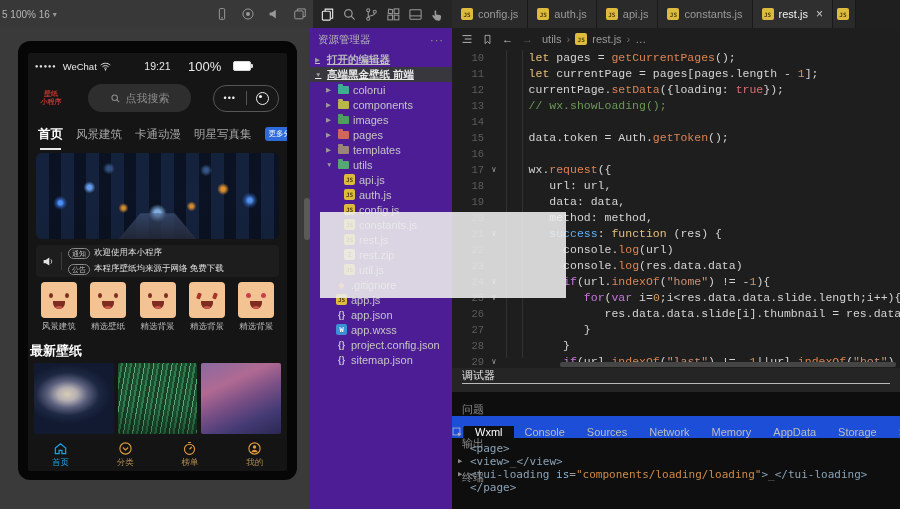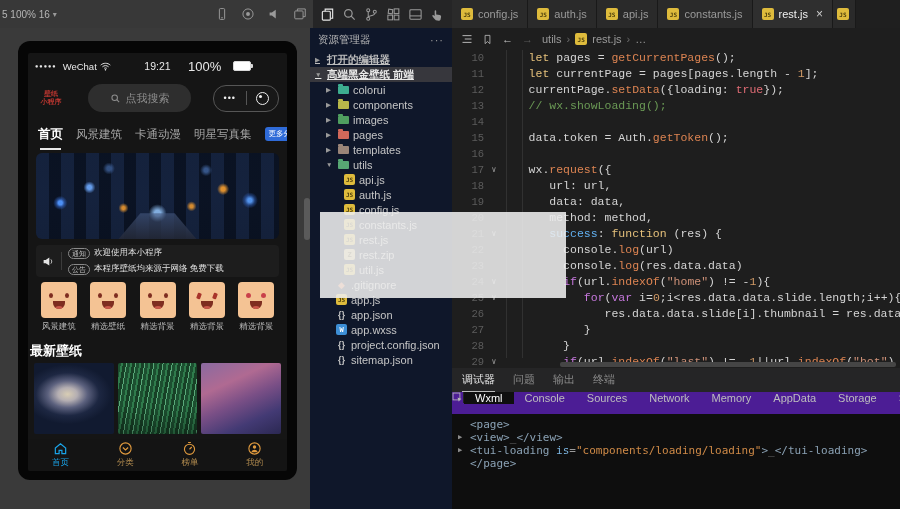--- a/index.html
+++ b/index.html
@@ -92,21 +92,21 @@
   .th2{background:linear-gradient(180deg,transparent 60%,rgba(0,0,0,.3)),
        repeating-linear-gradient(100deg,#1c4f30 0 3px,#2f7b4c 3px 5px,#174026 5px 8px,#58a878 8px 9px);}
   .th3{background:linear-gradient(155deg,#8a6aa0 0%,#b06a92 30%,#7a4f86 52%,#433a74 76%,#2b2852 100%);}
   .mp-tabbar{height:32px;flex:none;display:flex;align-items:center;background:#141414;}
   .tbar-item{flex:1;display:flex;flex-direction:column;align-items:center;gap:1px;}
   .tbar-item .ticon{color:#e09a3e;height:15px;}
   .tbar-item .tlab{font-size:8.5px;color:#b08a4e;}
   .tbar-item.active .ticon{color:#1aa2e6;}
   .tbar-item.active .tlab{color:#1aa2e6;}
   
-  .explorer{position:absolute;left:310px;top:28px;width:142px;height:481px;background:#0f172a;box-sizing:border-box;}
+  .explorer{position:absolute;left:310px;top:28px;width:142px;height:481px;background:#4c1d95;box-sizing:border-box;}
   .ex-head{height:24px;display:flex;align-items:center;padding:0 8px;color:#b9b9b9;font-size:10.5px;}
   .ex-head .t{flex:1;}
   .dots{color:#9a9a9a;letter-spacing:1px;font-size:11px;}
   .trow{height:15px;display:flex;align-items:center;gap:4px;font-size:11px;color:#c5c5c5;white-space:nowrap;overflow:hidden;}
   .trow.head{color:#bdbdbd;font-weight:bold;font-size:10.5px;}
   .trow.sel{background:#37373d;color:#e8e8e8;}
   .ind0{padding-left:5px;text-decoration:underline;} .ind1{padding-left:16px;} .ind1f{padding-left:26px;} .ind2{padding-left:34px;}
   .tarrow{font-size:6.5px;color:#9a9a9a;width:8px;flex:none;}
   .ficon{width:11px;height:8px;border-radius:1px;position:relative;flex:none;margin-top:1px;}
   .ficon::before{content:"";position:absolute;left:0;top:-2px;width:5px;height:2px;background:inherit;border-radius:1px 1px 0 0;}
@@ -129,24 +129,24 @@
   .g1{left:54px;} .g2{left:70px;}
   .cline{display:flex;height:16px;line-height:16px;font-family:Liberation Mono, monospace;font-size:11.5px;position:relative;}
   .lnum{width:32px;flex:none;text-align:right;color:#5c5c5c;padding-right:3px;font-size:10.5px;}
   .fold{width:14px;flex:none;text-align:center;color:#9a9a9a;font-size:8px;}
   .ltext{white-space:pre;flex:none;}
   .tk-p{color:#d4d4d4}.tk-k{color:#e5c07b}.tk-c{color:#c678dd}.tk-f{color:#dd8452}
   .tk-s{color:#ce9178}.tk-n{color:#d19a66}.tk-b{color:#e06c75}.tk-m{color:#6a9955}.tk-a{color:#61afef}
   .hscroll{position:absolute;bottom:1px;left:108px;width:336px;height:5px;background:#454545;border-radius:2px;}
   
   .dbg{position:absolute;left:452px;top:368px;width:448px;height:141px;background:#0e0e0e;}
-  .dbg-tabs{height:24px;background:#252526;display:flex;align-items:stretch;gap:18px;padding:0 10px;font-size:11px;}
+  .dbg-tabs{height:24px;background:#252526;display:flex;align-items:stretch;gap:18px;padding:0 10px;font-size:11px;flex-direction:column;}
   .ptab{display:flex;align-items:center;color:#8a8a8a;border-bottom:1px solid transparent;}
   .ptab.active{color:#e8e8e8;border-bottom:1px solid #bbbbbb;}
-  .dbg-tools{height:22px;background:#4c1d95;display:flex;align-items:flex-start;font-size:11px;color:#bdbdbd;}
+  .dbg-tools{height:22px;background:#1d4ed8;display:flex;align-items:flex-end;font-size:11px;color:#bdbdbd;margin-top:24px;}
   .picker{width:26px;display:flex;align-items:center;justify-content:center;border-right:1px solid #222;}
   .ttab{display:flex;align-items:center;padding:0 11px;white-space:nowrap;}
   .ttab.active{background:#0f0f0f;color:#ffffff;}
   .wxml{padding:4px 0 0 6px;font-family:"DejaVu Sans Mono",monospace;font-size:11px;line-height:13px;}
   .wx-line{white-space:pre;display:flex;align-items:center;}
   .wx-ar{width:12px;flex:none;font-size:7px;color:#8a8a8a;}
   .wx-t{color:#8aa1b4}.wx-a{color:#7cb5e0}.wx-p{color:#9a9a9a}.wx-v{color:#cf8a47}.wx-d{color:#777777}
   
   .ghost{position:absolute;left:320px;top:212px;width:246px;height:86px;background:rgba(238,238,238,0.88);z-index:40;}
   svg{display:block;}

